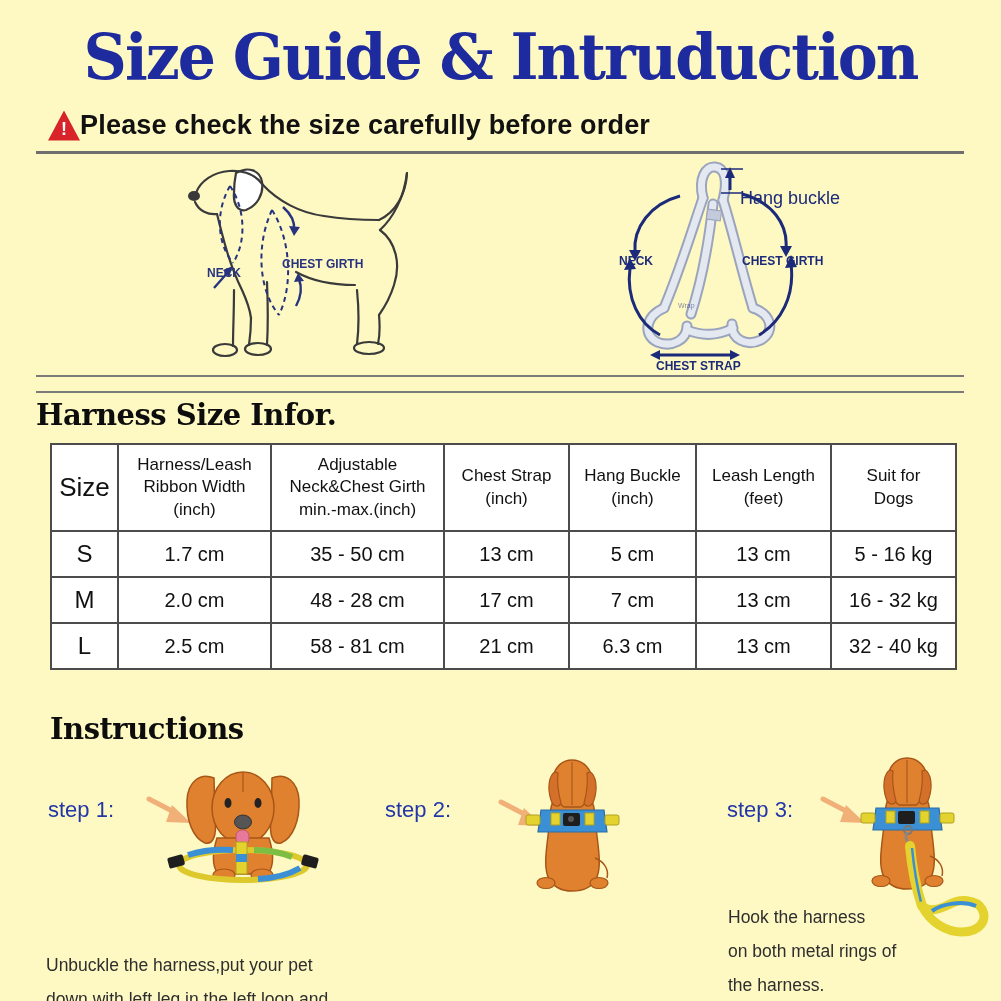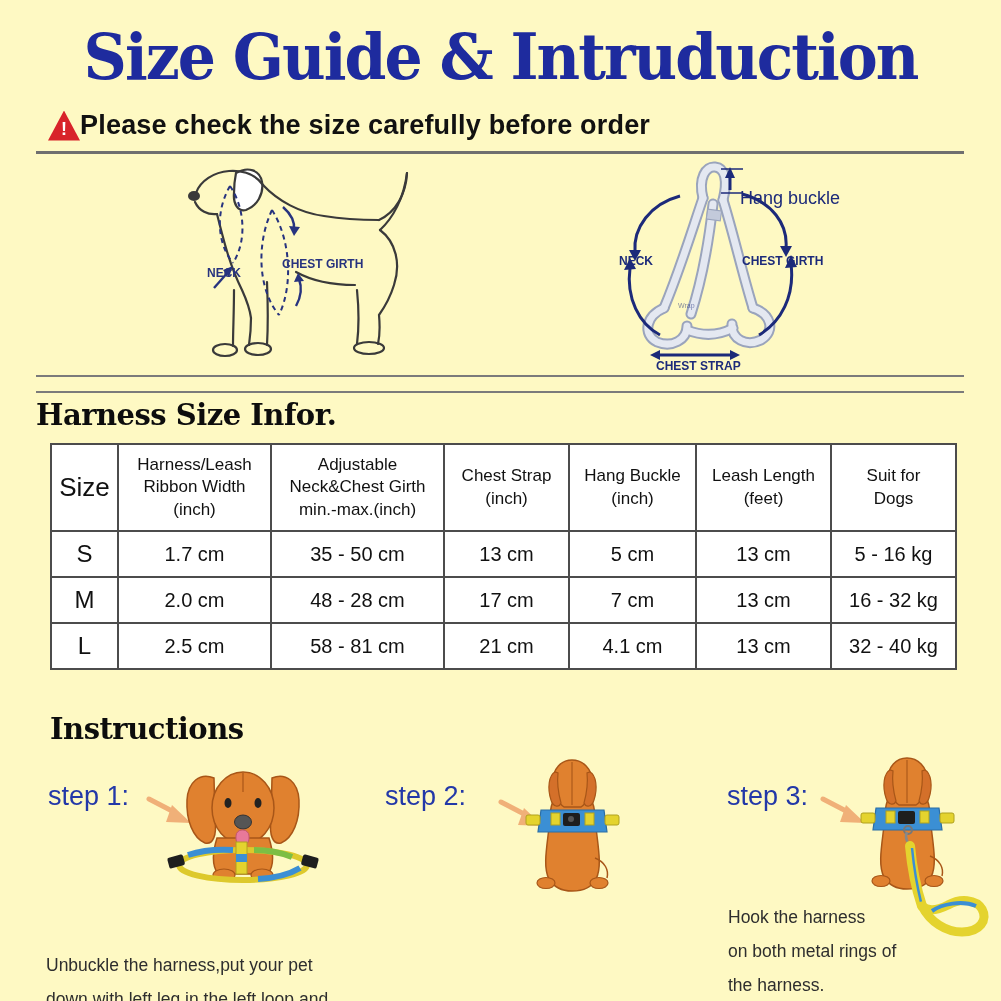--- a/index.html
+++ b/index.html
@@ -39,21 +39,21 @@
     border:2px solid #4c4c4c;text-align:center;vertical-align:middle;
     padding:0;font-weight:normal;color:#111;
   }
   table.size-table th{font-size:17px;line-height:1.3;white-space:pre-line;}
   table.size-table th.size-col{font-size:26px;}
   table.size-table td{font-size:20px;}
   table.size-table td.size-col{font-size:24px;}
   tr.hdr{height:87px;}
   tr.data{height:46px;}
   
-  .step-label{font-size:27px;color:var(--step_blue,#2338a8);white-space:nowrap;}
+  .step-label{font-size:22px;color:var(--step_blue,#2338a8);white-space:nowrap;margin-top:16px;}
   .step-text{font-size:17.5px;color:#2e2e2e;line-height:34px;white-space:pre-line;}
   svg text{font-family:"Liberation Sans",sans-serif;}
 </style>
 </head>
 <body>
 
 <div class="page">
 
   <div class="abs title">Size Guide &amp; Intruduction</div>
 
@@ -196,21 +196,21 @@
       <td>17 cm</td>
       <td>7 cm</td>
       <td>13 cm</td>
       <td>16 - 32 kg</td>
     </tr>
     <tr class="data">
       <td class="size-col">L</td>
       <td>2.5 cm</td>
       <td>58 - 81 cm</td>
       <td>21 cm</td>
-      <td>4.1 cm</td>
+      <td>6.3 cm</td>
       <td>13 cm</td>
       <td>32 - 40 kg</td>
     </tr>
   </tbody>
     </table>
 
   <div class="abs section-heading" style="left:50px;top:712px;">Instructions</div>
 
   <div class="abs step-label" style="left:48px;top:781px;">step 1:</div>
   <svg class="abs" style="left:146px;top:795px;" width="46" height="34" viewBox="0 0 46 34">

